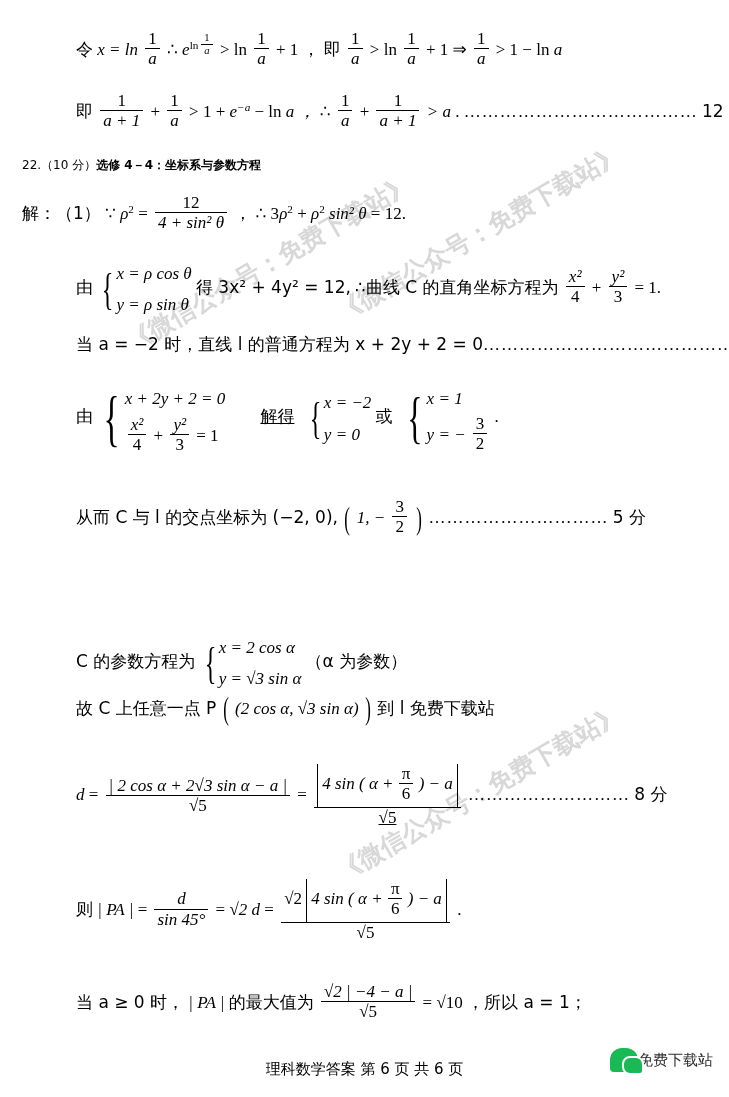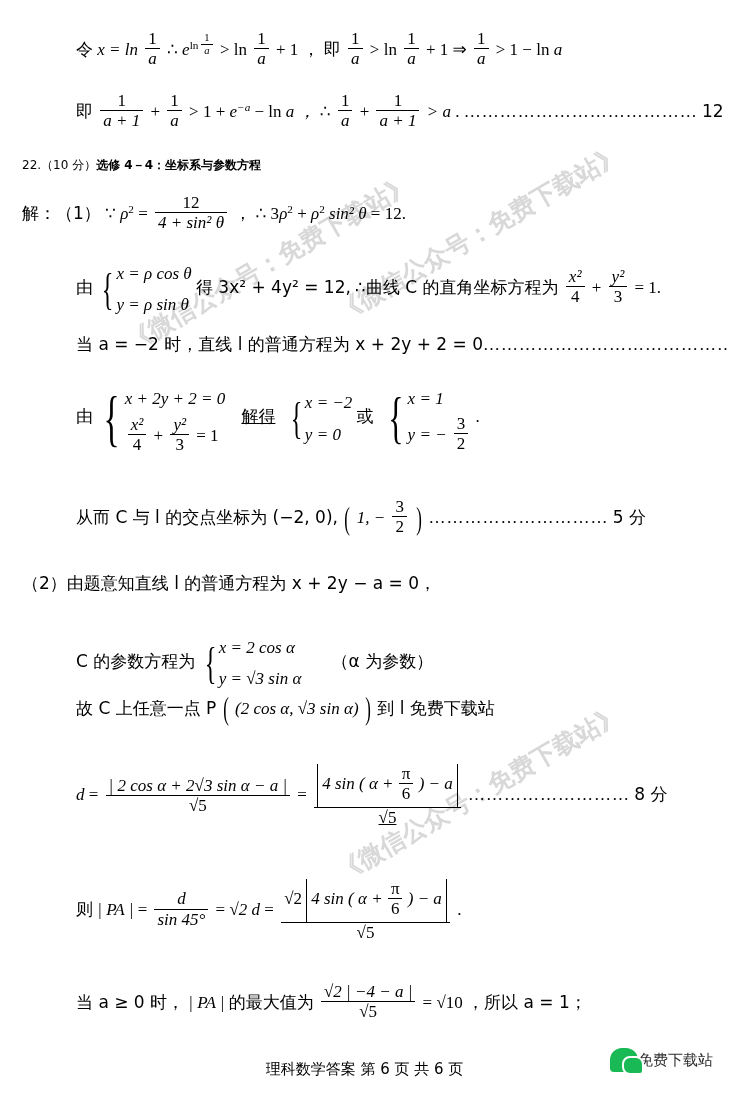--- a/index.html
+++ b/index.html
@@ -235,21 +235,21 @@
       <span class="braceitems" style="line-height:2.2;">
         <div class="it">x + 2y + 2 = 0</div>
         <div>
           <span class="frac"><span class="num it">x²</span><span class="den">4</span></span>
           <span>+</span>
           <span class="frac"><span class="num it">y²</span><span class="den">3</span></span>
           <span>= 1</span>
         </div>
       </span>
     </span>
-    <span class="cn" style="margin-left:12px;text-decoration:underline;">解得</span>
+    <span class="cn" style="margin-left:31px;text-decoration:underline;">解得</span>
     <span class="braceblock" style="margin-left:6px;">
       <span class="brace">{</span>
       <span class="braceitems">
         <div class="it">x = −2</div>
         <div class="it">y = 0</div>
       </span>
     </span>
     <span class="cn">或</span>
     <span class="braceblock" style="margin-left:4px;">
       <span class="brace" style="font-size:3.4em;">{</span>
@@ -267,34 +267,31 @@
   <div class="line fs17 math" style="left:76px; top:500px;">
     <span class="cn">从而 C 与 l 的交点坐标为 (−2, 0),</span>
     <span class="paren-big">(</span>
     <span class="it">1, −</span>
     <span class="frac"><span class="num">3</span><span class="den">2</span></span>
     <span class="paren-big">)</span>
     <span class="dots">…………………………</span>
     <span class="cn">5 分</span>
   </div>
 
-  <div class="line fs17 math" style="left:22px; top:572px;">
-    <span class="cn">（2）由题意知直线 l 的普通方程为 x + 2y − a = 0，</span>
-  </div>
 
   <div class="line fs17 math" style="left:76px; top:632px;">
     <span class="cn">C 的参数方程为</span>
     <span class="braceblock">
       <span class="brace">{</span>
       <span class="braceitems">
         <div class="it">x = 2 cos α</div>
         <div class="it">y = √3 sin α</div>
       </span>
     </span>
-    <span class="cn" style="margin-left:26px;">（α 为参数）</span>
+    <span class="cn" style="margin-left:0;">（α 为参数）</span>
   </div>
 
   <div class="line fs17 math" style="left:76px; top:697px;">
     <span class="cn">故 C 上任意一点 P</span>
     <span class="paren-big">(</span>
     <span class="it">(2 cos α, √3 sin α)</span>
     <span class="paren-big">)</span>
     <span class="cn">到 l 免费下载站</span>
   </div>
 

